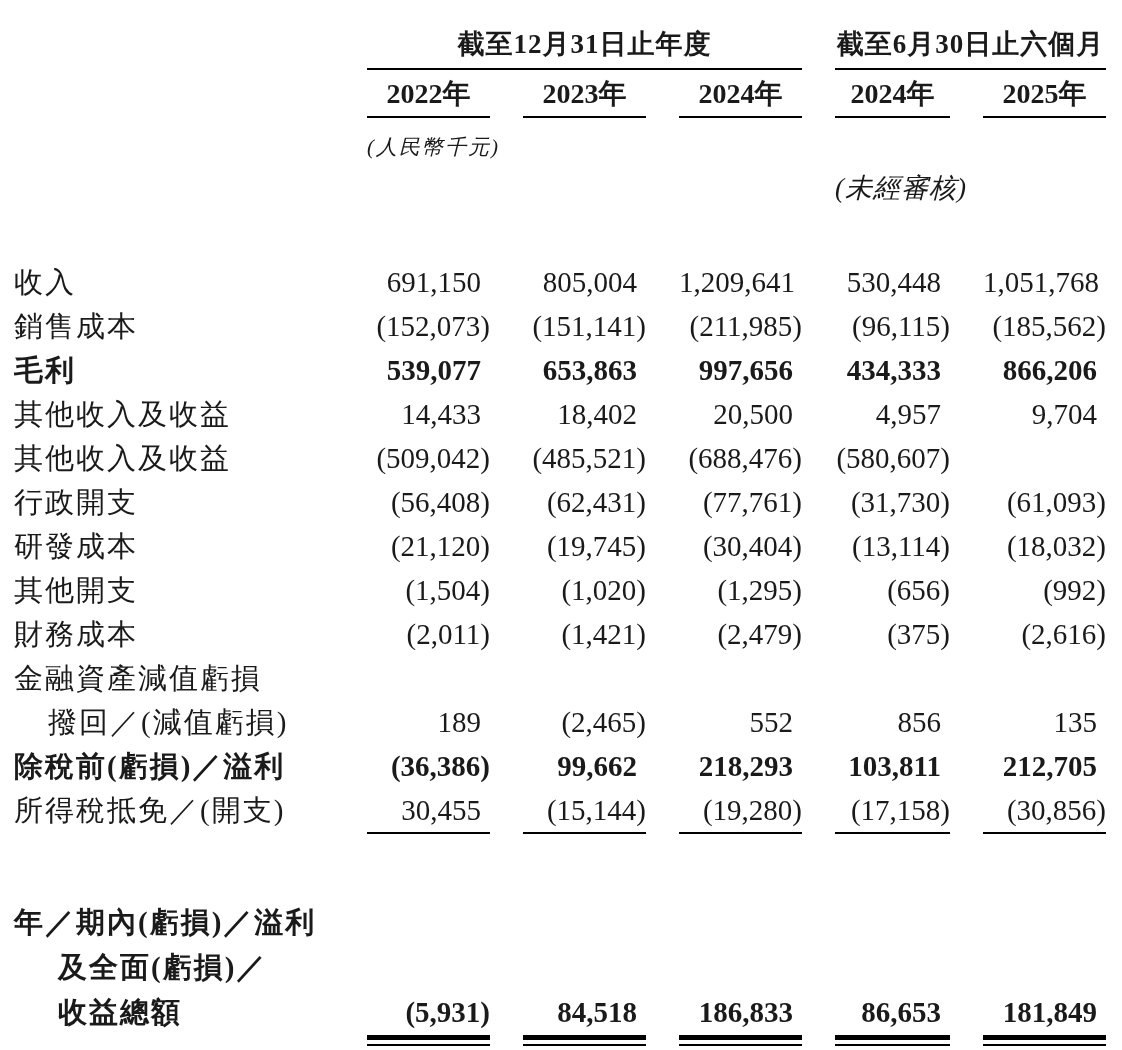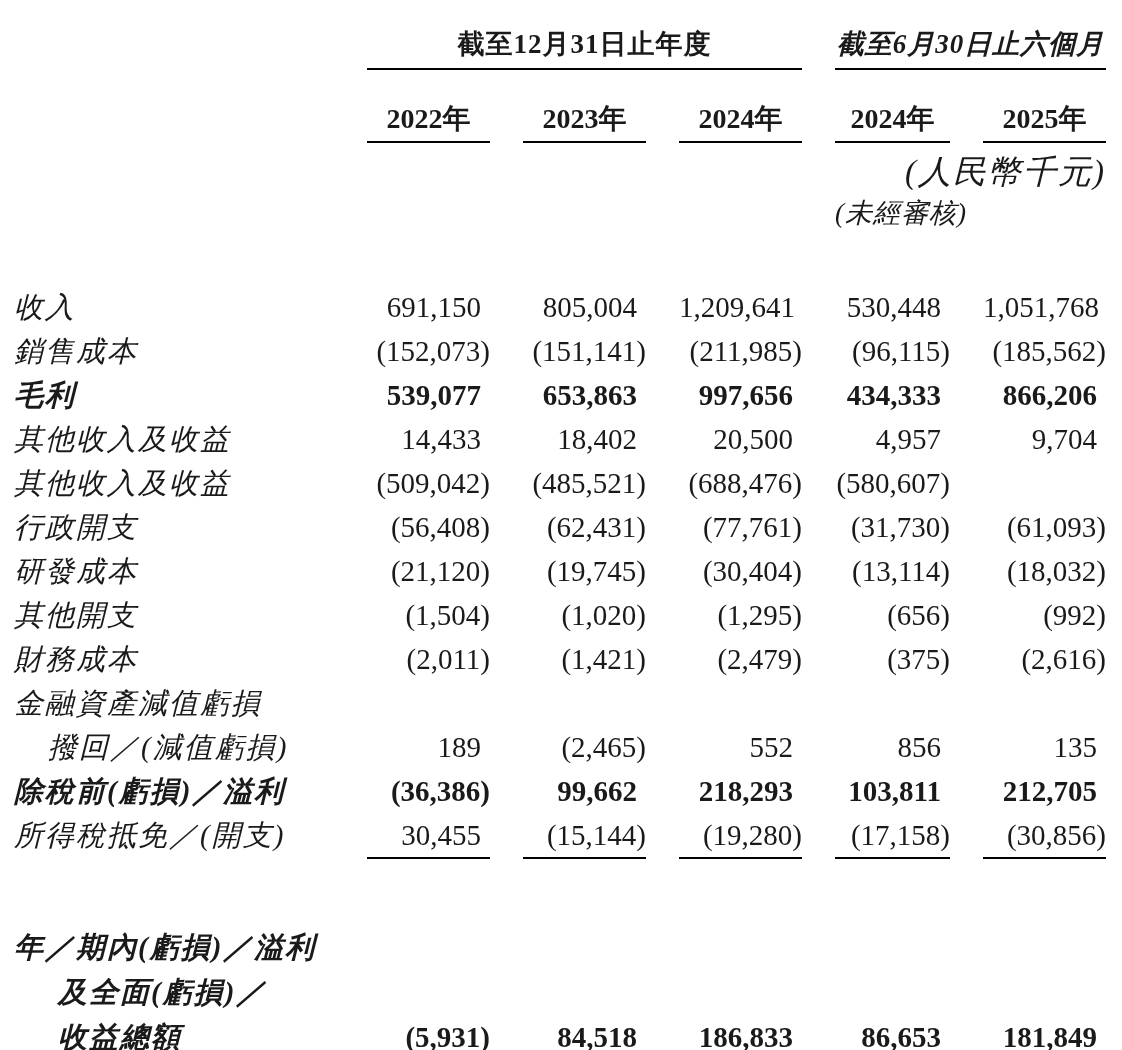--- a/index.html
+++ b/index.html
@@ -30,57 +30,56 @@
     text-align: center;
     font-weight: bold;
     font-size: 27px;
     line-height: 36px;
     letter-spacing: 1px;
     white-space: nowrap;
     padding-bottom: 6px;
     border-bottom: 2px solid #000;
   }
   .group-annual { grid-column: 2 / 5; }
-  .group-interim { grid-column: 5 / 7; font-style: italic; }
-  .year-row { margin-top: 31px; }
+  .group-interim { grid-column: 5 / 7; }
+  .year-row { margin-top: 6px; }
   .year-cell {
     text-align: center;
     font-weight: bold;
     font-size: 28px;
     line-height: 36px;
     padding-bottom: 4px;
     border-bottom: 2px solid #000;
     white-space: nowrap;
   }
   .note-row { margin-top: 10px; }
   .unit-note {
     grid-column: 2 / 7;
-    text-align: right;
+    text-align: left;
     font-style: italic;
-    font-size: 33px;
+    font-size: 21px;
     line-height: 38px;
     letter-spacing: 2px;
   }
   .audit-note {
     grid-column: 5 / 6;
     text-align: center;
     font-style: italic;
     font-size: 27px;
     line-height: 44px;
     letter-spacing: 1px;
     white-space: nowrap;
   }
   
   .body-start { margin-top: 50px; }
   .row { line-height: 44px; }
   .lbl {
     text-align: left;
     letter-spacing: 2px;
     white-space: nowrap;
-    font-style: italic;
   }
   .val {
     text-align: right;
     white-space: nowrap;
     letter-spacing: 0;
   }
   .val.pad-paren { padding-right: 9px; }
   .bold { font-weight: bold; }
   .indent1 { padding-left: 34px; }
   .indent2 { padding-left: 44px; }

